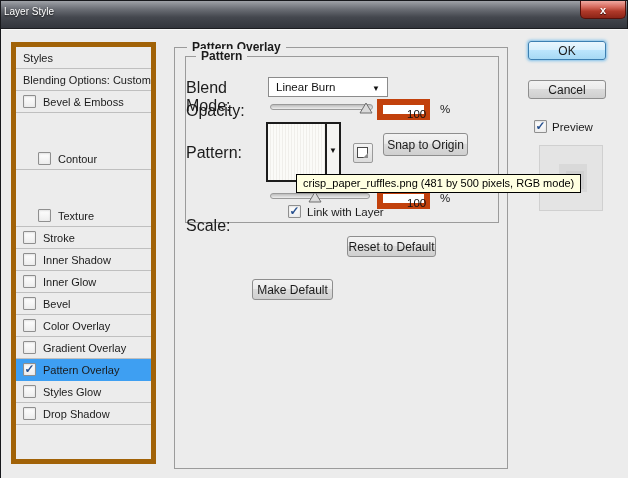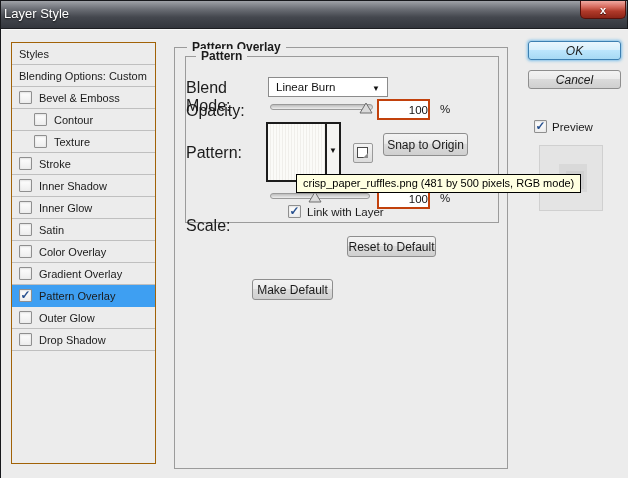--- a/index.html
+++ b/index.html
@@ -5,36 +5,36 @@
   * { margin:0; padding:0; box-sizing:border-box; }
   html,body { width:628px; height:478px; }
   body { font-family:"Liberation Sans", sans-serif; background:#ececec; overflow:hidden; }
 
   .window { position:relative; width:628px; height:478px; background:#ececec; border:1px solid #17181c; }
 
   
   .titlebar { position:absolute; left:0; top:0; width:100%; height:28px;
     background:linear-gradient(180deg,#9fa2a8 0%,#6b6e75 30%,#44474e 60%,#33363d 100%);
     border-bottom:1px solid #1d1e22; }
-  .title-text { position:absolute; left:3px; top:5px; color:#ffffff; font-size:13px;
+  .title-text { position:absolute; left:3px; top:5px; color:#ffffff; font-size:10px;
     text-shadow:0 1px 2px rgba(0,0,0,.8); }
   .close-btn { position:absolute; left:579px; top:0; width:46px; height:18px;
     background:linear-gradient(180deg,#f0a9a1 0%,#d66a5d 35%,#b03a2a 60%,#8c2417 100%);
     border:1px solid #55100a; border-top:none; border-radius:0 0 5px 5px;
     color:#fff; font-size:11px; font-weight:bold; display:flex; align-items:center; justify-content:center;
     text-shadow:0 1px 1px rgba(0,0,0,.7); cursor:pointer; }
 
   .client { position:absolute; left:0; top:28px; width:628px; height:450px; background:#ececec; border-top:1px solid #f7f7f7; }
 
   
   .sidebar { position:absolute; left:10px; top:12px; width:145px; height:422px;
-    border:1px solid #a16207; background:#ececec; }
+    border:5px solid #a16207; background:#ececec; }
   .side-row { height:22px; display:flex; align-items:center; gap:7px; padding-left:7px;
     border-bottom:1px solid #bfbfbf; font-size:11px; color:#1b1b1b; cursor:pointer; white-space:nowrap; }
-  .side-row.indent { padding-left:22px; }
+  .side-row.indent { padding-left:22px;margin-top:35px; }
   .side-row.selected { background:#3e9ff2; border-bottom-color:#3e9ff2; }
 
   .cb { width:13px; height:13px; flex:0 0 13px; background:linear-gradient(180deg,#ffffff,#ededed);
     border:1px solid #8f8f8f; border-radius:1px; font-size:12px; line-height:10px; font-weight:bold;
     color:#27508f; text-align:center; box-shadow:inset 0 1px 2px rgba(0,0,0,.12); cursor:pointer; }
 
   
   .groupbox { position:absolute; border:1px solid #9b9b9b; }
   .group-label { position:absolute; top:-8px; left:12px; background:#ececec; padding:0 5px;
     font-size:12px; font-weight:bold; color:#1b1b1b; white-space:nowrap; }
@@ -48,22 +48,22 @@
     border:1px solid #8b8b8b; font-size:11.5px; color:#111; display:flex; align-items:center;
     padding-left:7px; cursor:pointer; }
   .dd-arrow { position:absolute; right:7px; top:6px; font-size:8px; color:#111; }
 
   
   .slider { position:absolute; height:14px; }
   .track { position:absolute; left:0; right:0; top:5px; height:6px; border:1px solid #9a9a9a;
     border-radius:3px; background:linear-gradient(180deg,#bdbdbd,#ededed); cursor:pointer; }
   .thumb { position:absolute; top:1px; width:14px; height:12px; margin-left:-7px; cursor:pointer; }
 
-  .numfield { position:absolute; width:53px; height:21px; background:#fff; border:2px solid #c2410c;
-    font-size:11.5px; color:#111; padding-left:16px; line-height:19px;text-align:right; }
+  .numfield { position:absolute; width:53px; height:21px; background:#fff; border:6px solid #c2410c;
+    font-size:11.5px; color:#111; padding-left:24px; line-height:19px; }
   .unit { position:absolute; font-size:11.5px; color:#1b1b1b; }
 
   
   .swatch { position:absolute; left:80px; top:65px; width:75px; height:60px; border:2px solid #1c1c1c;
     background:repeating-linear-gradient(90deg,#fbfbf8 0 2px,#f0efeb 2px 3px); cursor:pointer; }
   .swatch-strip { position:absolute; right:0; top:0; width:14px; height:100%; border-left:2px solid #1c1c1c;
     background:#f4f4f2; }
   .swatch-arrow { position:absolute; right:2px; top:22px; font-size:8px; color:#111; }
 
   .mini-btn { position:absolute; left:167px; top:86px; width:20px; height:20px;
@@ -75,25 +75,25 @@
     border-left:5px solid transparent; border-bottom:5px solid #8c8c8c; }
 
   
   .btn { background:linear-gradient(180deg,#f3f3f3 0%,#ebebeb 45%,#dcdcdc 46%,#cfcfcf 100%);
     border:1px solid #8e8e8e; border-radius:3px; font-size:12px; color:#1b1b1b;
     display:flex; align-items:center; justify-content:center; cursor:pointer; font-family:inherit; }
   .btn-snap { position:absolute; left:197px; top:76px; width:85px; height:23px; }
   .btn-make { position:absolute; left:77px; top:188px; width:81px; height:21px;margin-top:43px; }
   .btn-reset { position:absolute; left:172px; top:188px; width:89px; height:21px; }
 
-  .btn-right { position:absolute; left:527px; width:93px; height:19px;font-style:italic; }
+  .btn-right { position:absolute; left:527px; width:78px; height:19px; }
   .btn-ok { top:11px; border:1px solid #3c7fb1;
     background:linear-gradient(180deg,#eaf6fd 0%,#d7effc 45%,#bde6fd 46%,#a6d9f4 100%);
     box-shadow:0 0 3px 1px #7fc0ea; border-radius:3px; }
-  .btn-cancel { top:40px;text-align:center; }
+  .btn-cancel { top:50px;text-align:center; }
   .btn-new { top:68px; }
 
   .preview-row { position:absolute; left:533px; top:90px; display:flex; align-items:center; gap:5px;
     font-size:11.5px; color:#1b1b1b; }
   .preview-thumb { position:absolute; left:538px; top:115px; width:64px; height:66px;
     background:#e4e4e4; border:1px solid #d0d0d0; }
   .pt-inner { position:absolute; left:19px; top:18px; width:28px; height:28px; background:#d9d9d9; }
   .pt-inner2 { position:absolute; left:26px; top:25px; width:18px; height:18px; background:#d0d0d0; }
 
   
@@ -152,37 +152,37 @@
         <div class="side-row">
         <span class="cb"></span>
         <span>Inner Shadow</span>
       </div>
         <div class="side-row">
         <span class="cb"></span>
         <span>Inner Glow</span>
       </div>
         <div class="side-row">
         <span class="cb"></span>
-        <span>Satin</span>
+        <span>Bevel</span>
       </div>
         <div class="side-row">
         <span class="cb"></span>
         <span>Color Overlay</span>
       </div>
         <div class="side-row">
         <span class="cb"></span>
         <span>Gradient Overlay</span>
       </div>
         <div class="side-row selected">
         <span class="cb">✓</span>
         <span>Pattern Overlay</span>
       </div>
         <div class="side-row">
         <span class="cb"></span>
-        <span>Outer Glow</span>
+        <span>Styles Glow</span>
       </div>
         <div class="side-row">
         <span class="cb"></span>
         <span>Drop Shadow</span>
       </div>
       </div>
 
     <div class="groupbox outer-group">
       <span class="group-label">Pattern Overlay</span>
 

